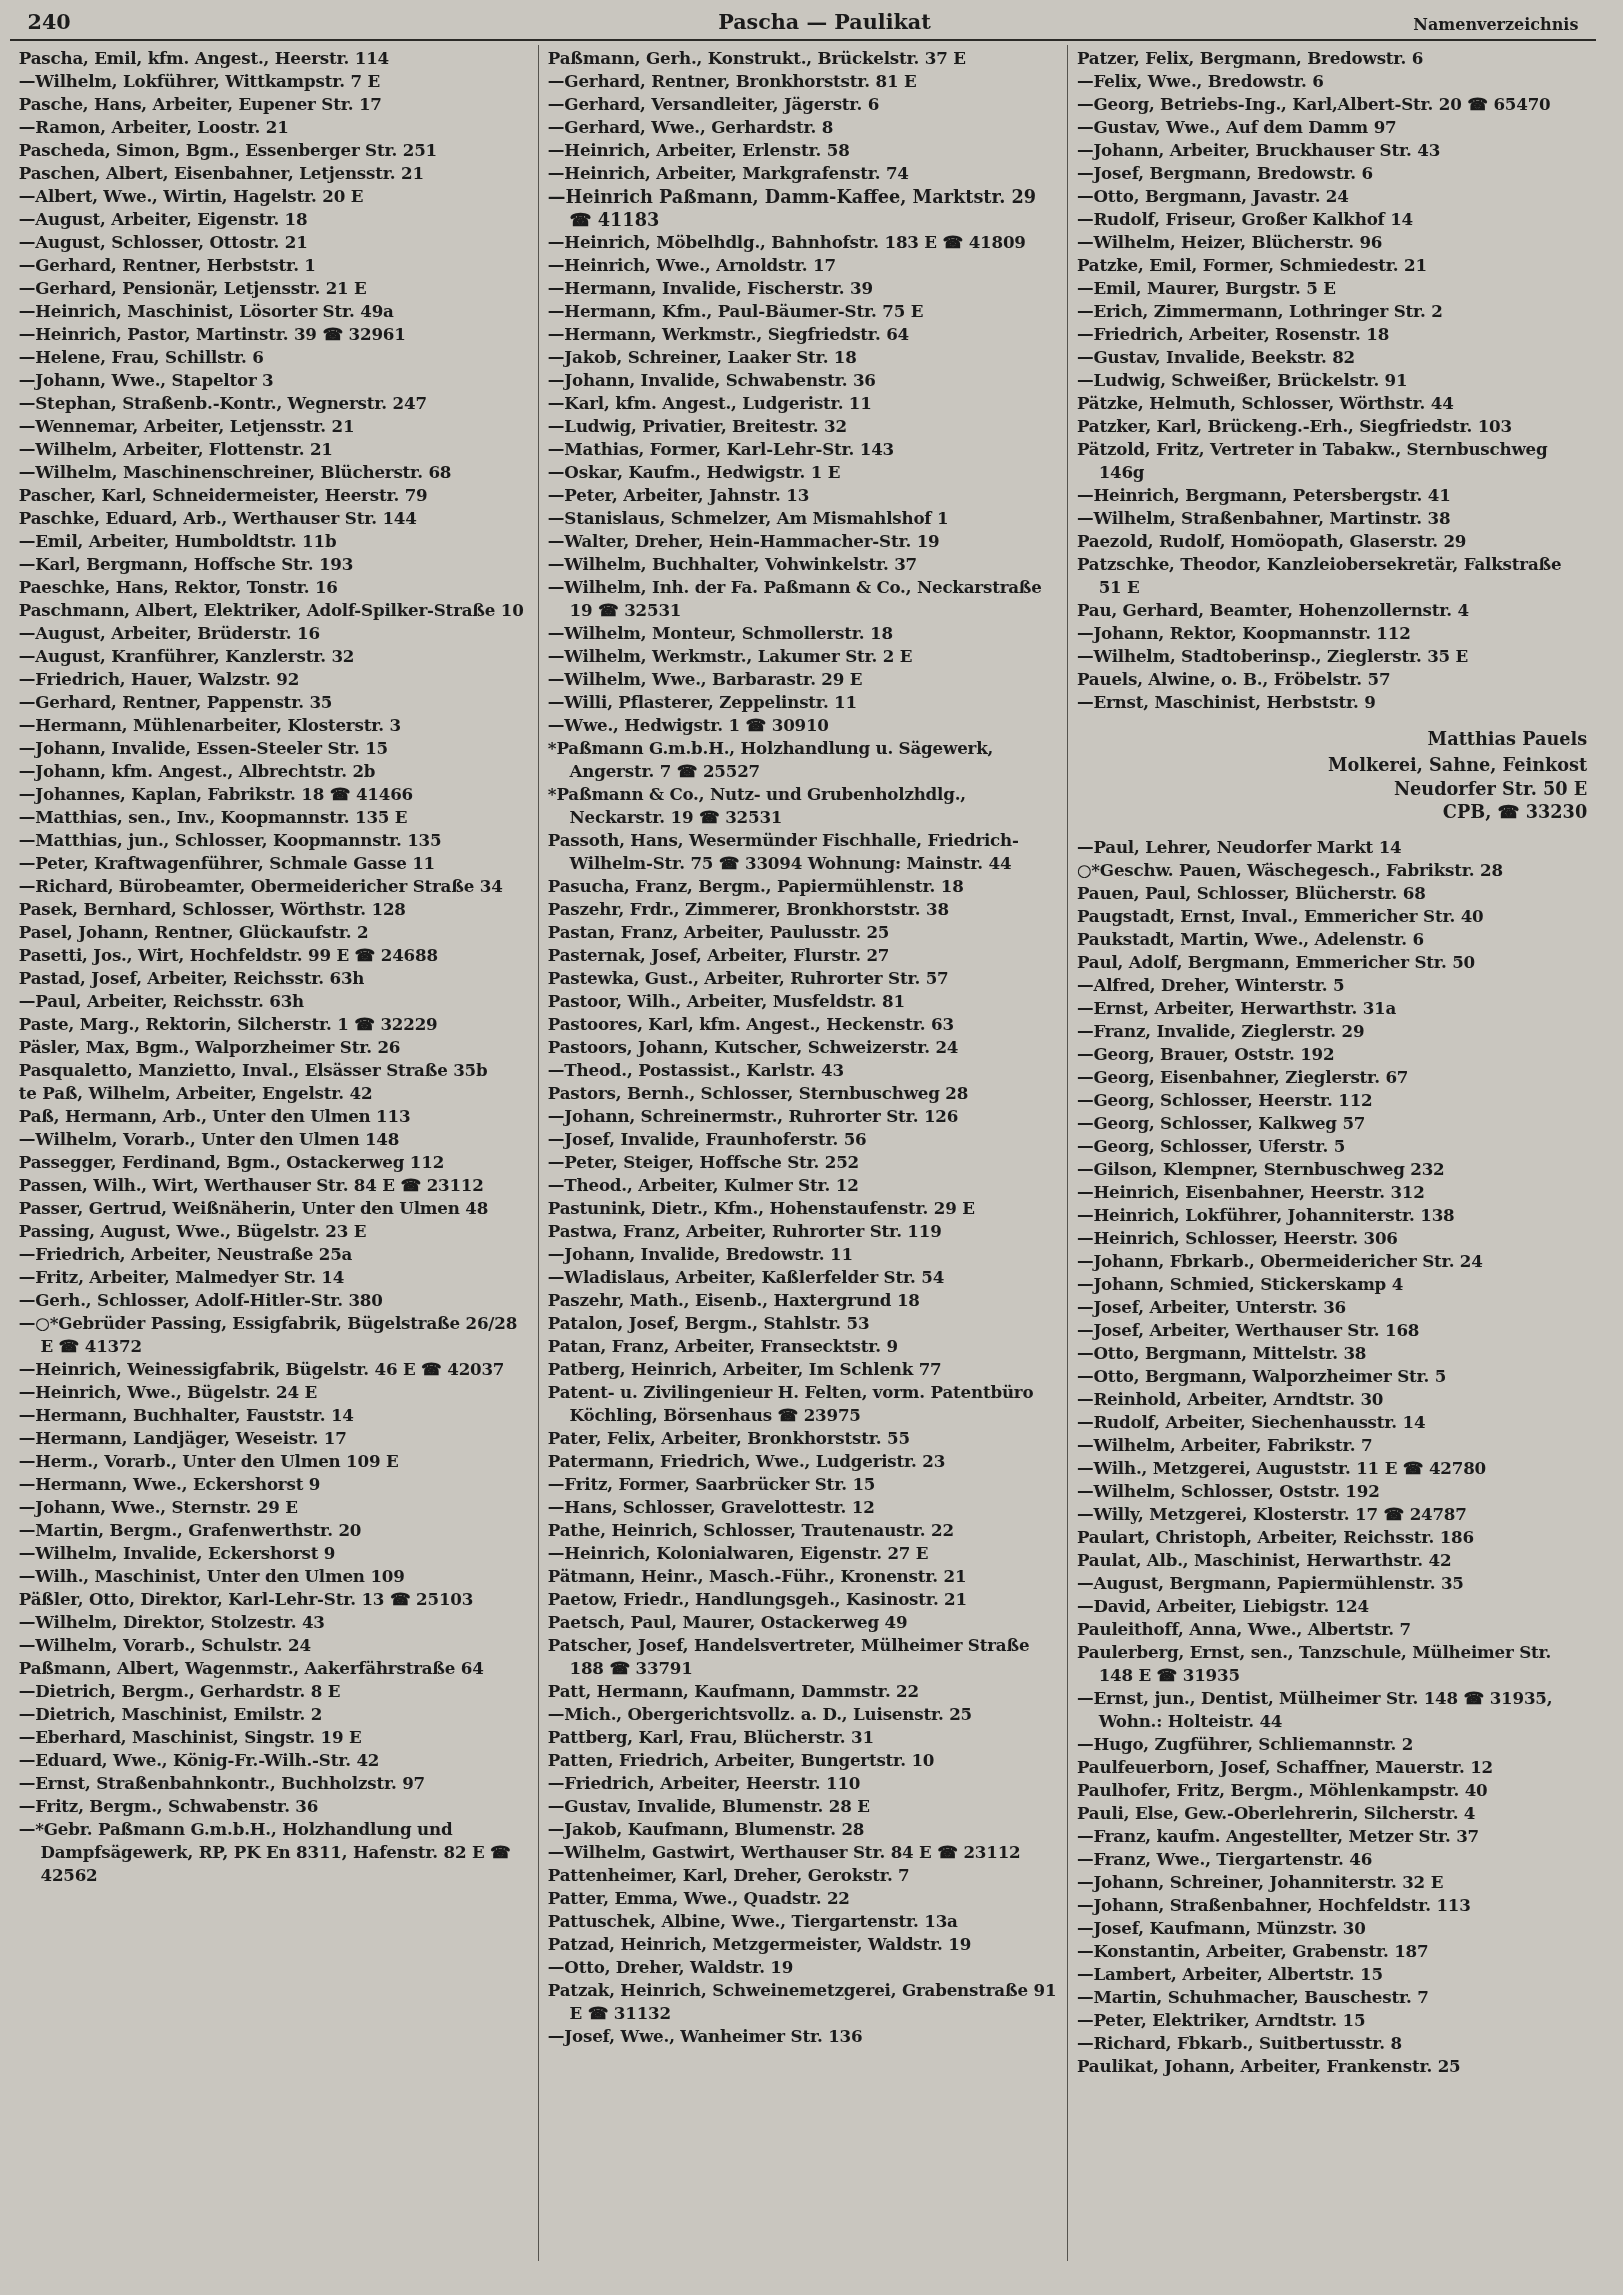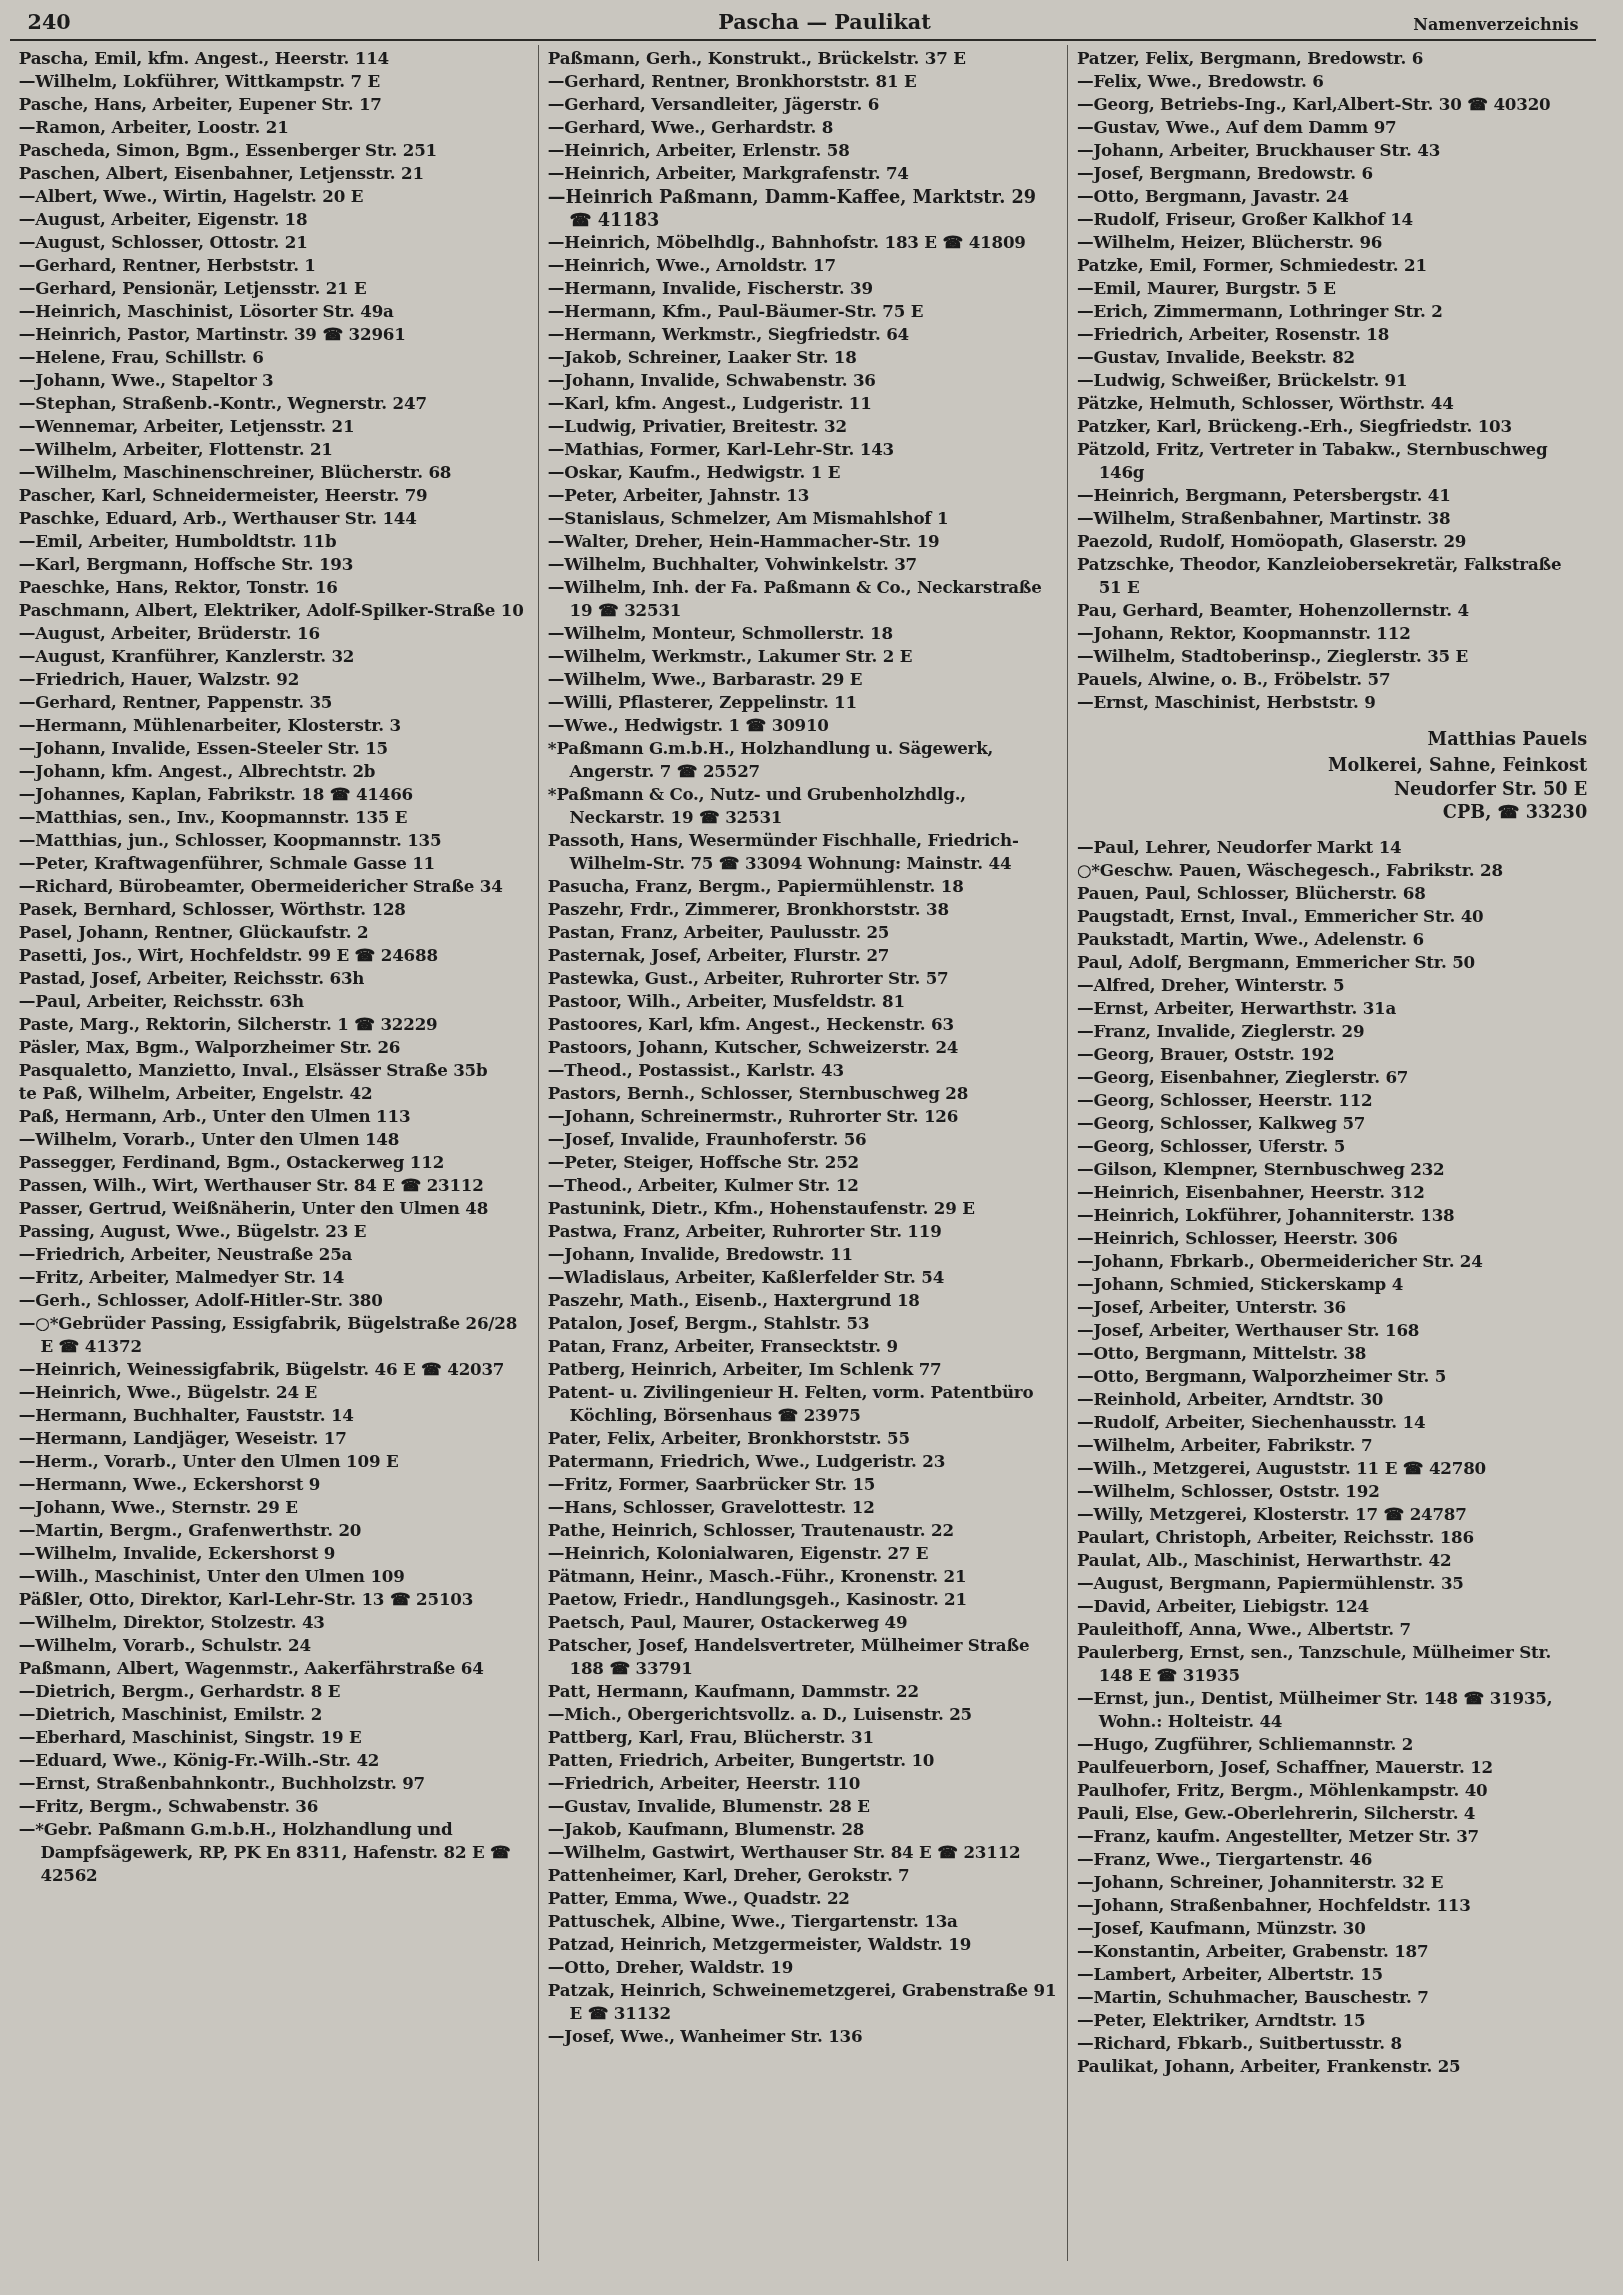--- a/index.html
+++ b/index.html
@@ -206,21 +206,21 @@
         <p class="entry">Patter, Emma, Wwe., Quadstr. 22</p>
         <p class="entry">Pattuschek, Albine, Wwe., Tiergartenstr. 13a</p>
         <p class="entry">Patzad, Heinrich, Metzgermeister, Waldstr. 19</p>
         <p class="entry">—Otto, Dreher, Waldstr. 19</p>
         <p class="entry">Patzak, Heinrich, Schweinemetzgerei, Grabenstraße 91 E ☎ 31132</p>
         <p class="entry">—Josef, Wwe., Wanheimer Str. 136</p>
       </div>
       <div class="column">
         <p class="entry">Patzer, Felix, Bergmann, Bredowstr. 6</p>
         <p class="entry">—Felix, Wwe., Bredowstr. 6</p>
-        <p class="entry">—Georg, Betriebs-Ing., Karl,Albert-Str. 30 ☎ 40320</p>
+        <p class="entry">—Georg, Betriebs-Ing., Karl,Albert-Str. 20 ☎ 65470</p>
         <p class="entry">—Gustav, Wwe., Auf dem Damm 97</p>
         <p class="entry">—Johann, Arbeiter, Bruckhauser Str. 43</p>
         <p class="entry">—Josef, Bergmann, Bredowstr. 6</p>
         <p class="entry">—Otto, Bergmann, Javastr. 24</p>
         <p class="entry">—Rudolf, Friseur, Großer Kalkhof 14</p>
         <p class="entry">—Wilhelm, Heizer, Blücherstr. 96</p>
         <p class="entry">Patzke, Emil, Former, Schmiedestr. 21</p>
         <p class="entry">—Emil, Maurer, Burgstr. 5 E</p>
         <p class="entry">—Erich, Zimmermann, Lothringer Str. 2</p>
         <p class="entry">—Friedrich, Arbeiter, Rosenstr. 18</p>

